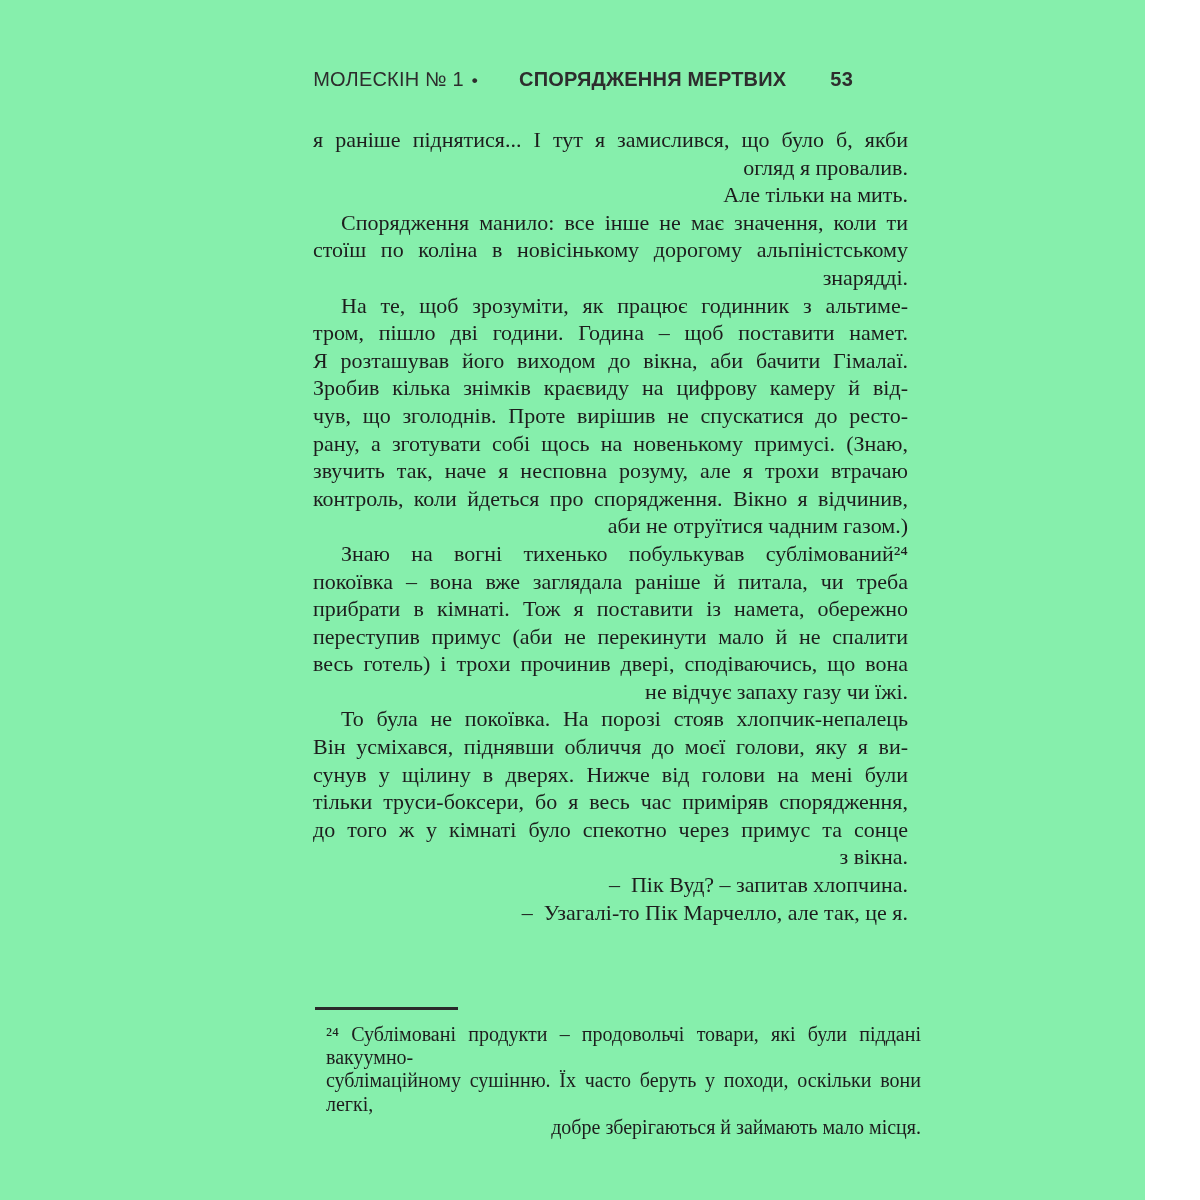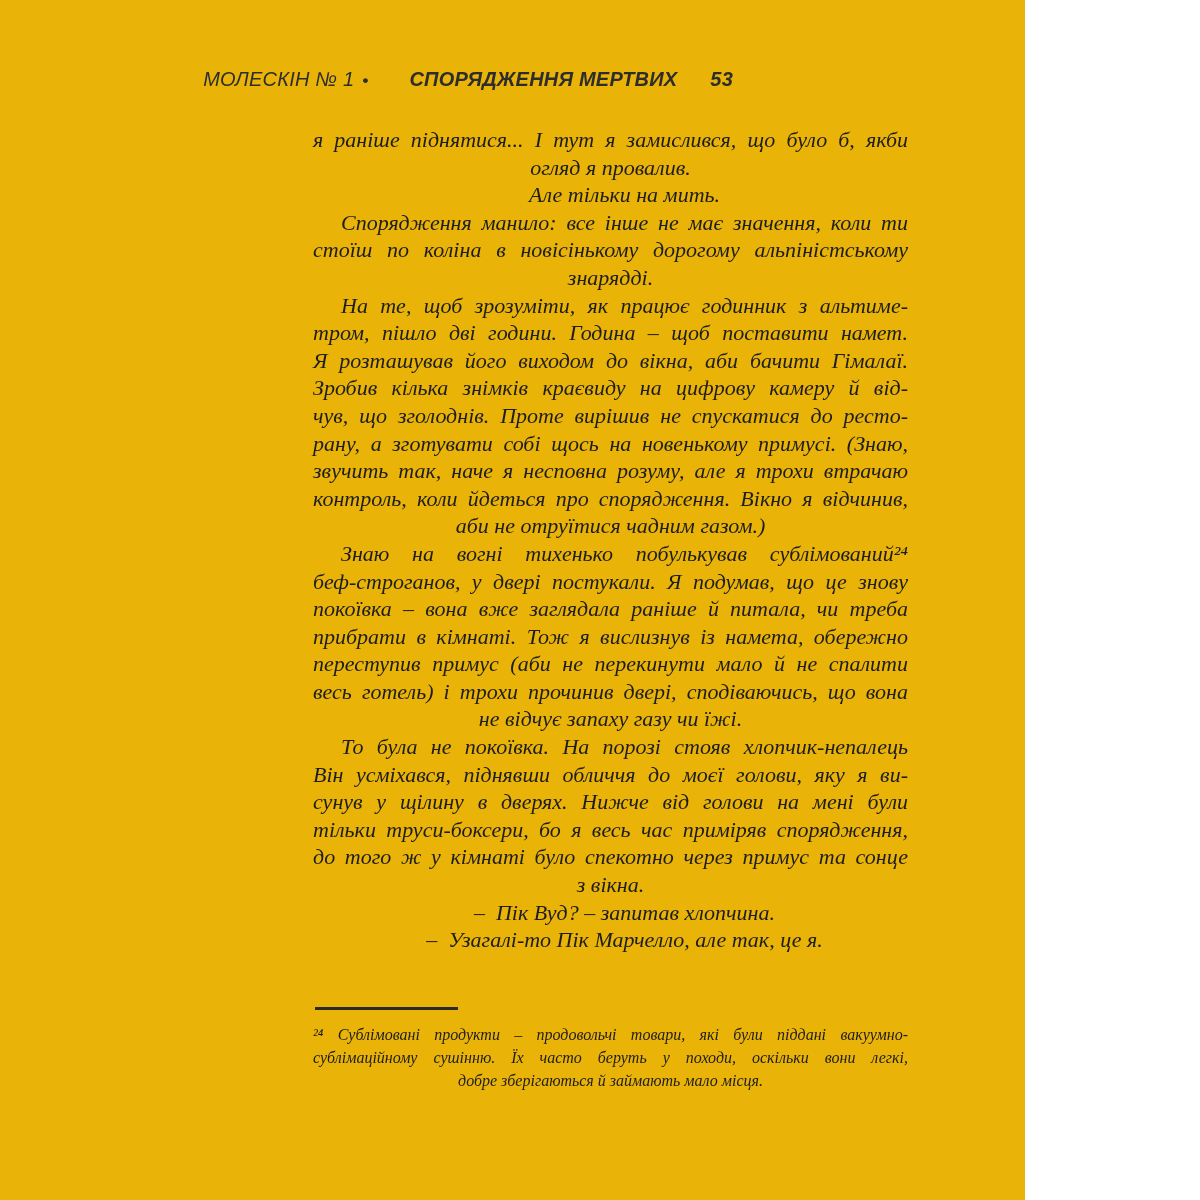--- a/index.html
+++ b/index.html
@@ -2,26 +2,25 @@
 <html lang="uk"><head>
 <meta charset="utf-8">
 <style>
   html, body {
     margin: 0;
     padding: 0;
     background: #ffffff;
   }
   .page {
     position: relative;
-    width: 1025px;
+    width: 1145px;
     height: 1200px;
-    background: #eab308;
+    background: #86efac;
     overflow: hidden;
     font-family: "Liberation Serif", serif;
-    font-style: italic;
   }
   
   .running-header {
     position: absolute;
     top: 68px;
     right: 292px;
     display: flex;
     align-items: baseline;
     font-family: "Liberation Sans", sans-serif;
     font-size: 20px;
@@ -34,59 +33,59 @@
     margin: 0 8px;
     font-weight: 700;
     font-size: 17px;
   }
   .running-header .chapter {
     font-weight: 700;
     margin-left: 33px;
   }
   .running-header .pagenum {
     font-weight: 700;
-    margin-left: 33px;
+    margin-left: 44px;
   }
   
   .body-text {
     position: absolute;
     left: 313px;
     top: 126px;
     width: 595px;
     font-family: "Liberation Serif", serif;
     font-size: 22px;
     line-height: 27.6px;
     color: #1d1d1d;
   }
   .line {
-    text-align: center;
+    text-align: right;
   }
   .line.indent {
     text-indent: 28px;
   }
   .line.just {
     text-align: justify;
     text-align-last: justify;
   }
   
   .footnote-rule {
     position: absolute;
     left: 315px;
     top: 1007px;
     width: 143px;
     height: 3px;
     background: #2a2a2a;
   }
   .footnote {
     position: absolute;
-    left: 313px;
+    left: 326px;
     top: 1023px;
     width: 595px;
     font-family: "Liberation Serif", serif;
-    font-size: 16px;
+    font-size: 20px;
     line-height: 23.2px;
     color: #1d1d1d;
   }
 </style>
 </head>
 <body>
 
 <div class="page">
 
   <header class="running-header">
@@ -106,23 +105,22 @@
       <div class="line indent just">На те, щоб зрозуміти, як працює годинник з альтиме-</div>
       <div class="line just">тром, пішло дві години. Година – щоб поставити намет.</div>
       <div class="line just">Я розташував його виходом до вікна, аби бачити Гімалаї.</div>
       <div class="line just">Зробив кілька знімків краєвиду на цифрову камеру й від-</div>
       <div class="line just">чув, що зголоднів. Проте вирішив не спускатися до ресто-</div>
       <div class="line just">рану, а зготувати собі щось на новенькому примусі. (Знаю,</div>
       <div class="line just">звучить так, наче я несповна розуму, але я трохи втрачаю</div>
       <div class="line just">контроль, коли йдеться про спорядження. Вікно я відчинив,</div>
       <div class="line">аби не отруїтися чадним газом.)</div>
       <div class="line indent just">Знаю на вогні тихенько побулькував сублімований²⁴</div>
-      <div class="line just">беф-строганов, у двері постукали. Я подумав, що це знову</div>
       <div class="line just">покоївка – вона вже заглядала раніше й питала, чи треба</div>
-      <div class="line just">прибрати в кімнаті. Тож я вислизнув із намета, обережно</div>
+      <div class="line just">прибрати в кімнаті. Тож я поставити із намета, обережно</div>
       <div class="line just">переступив примус (аби не перекинути мало й не спалити</div>
       <div class="line just">весь готель) і трохи прочинив двері, сподіваючись, що вона</div>
       <div class="line">не відчує запаху газу чи їжі.</div>
       <div class="line indent just">То була не покоївка. На порозі стояв хлопчик-непалець</div>
       <div class="line just">Він усміхався, піднявши обличчя до моєї голови, яку я ви-</div>
       <div class="line just">сунув у щілину в дверях. Нижче від голови на мені були</div>
       <div class="line just">тільки труси-боксери, бо я весь час приміряв спорядження,</div>
       <div class="line just">до того ж у кімнаті було спекотно через примус та сонце</div>
       <div class="line">з вікна.</div>
       <div class="line indent">– Пік Вуд? – запитав хлопчина.</div>

